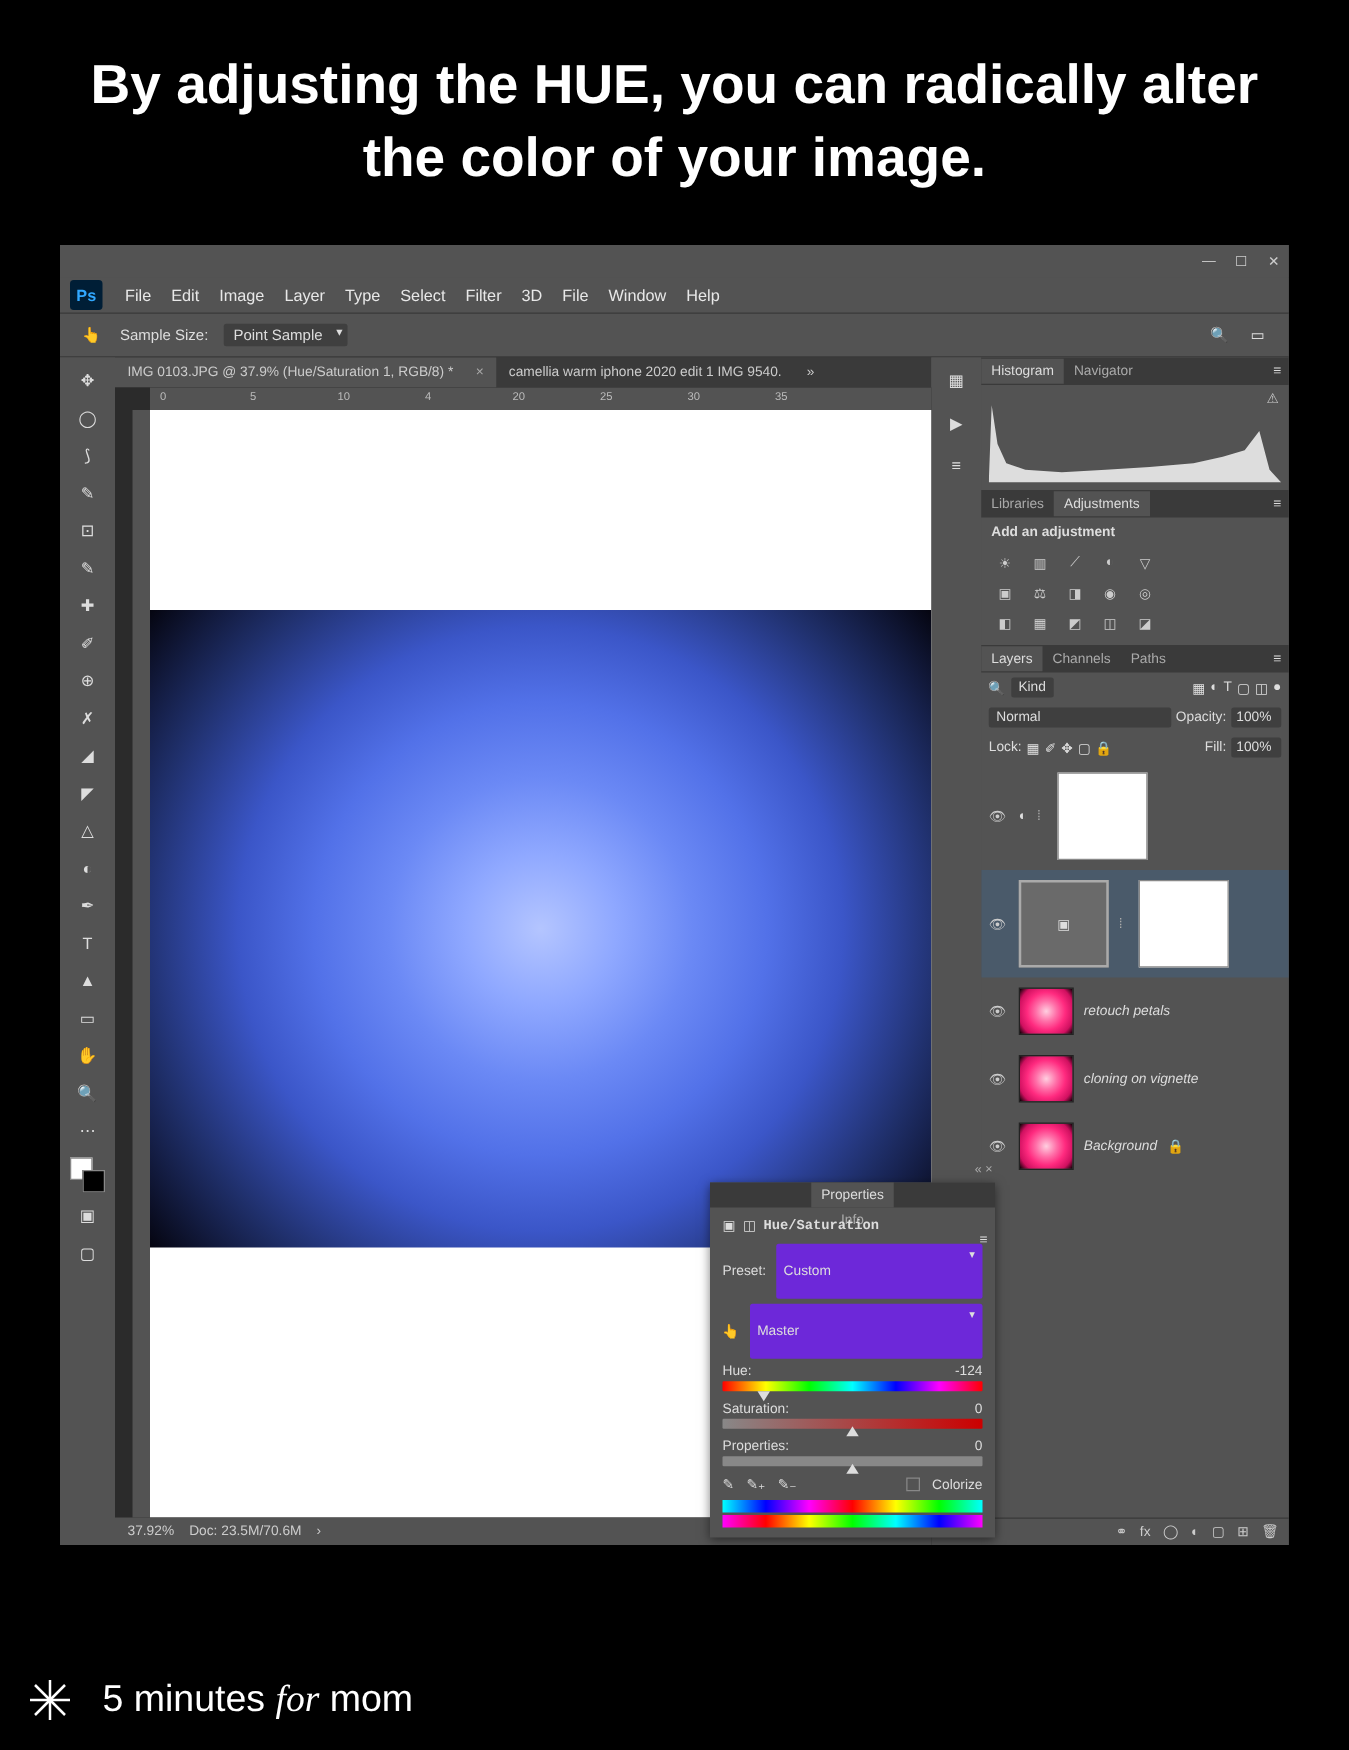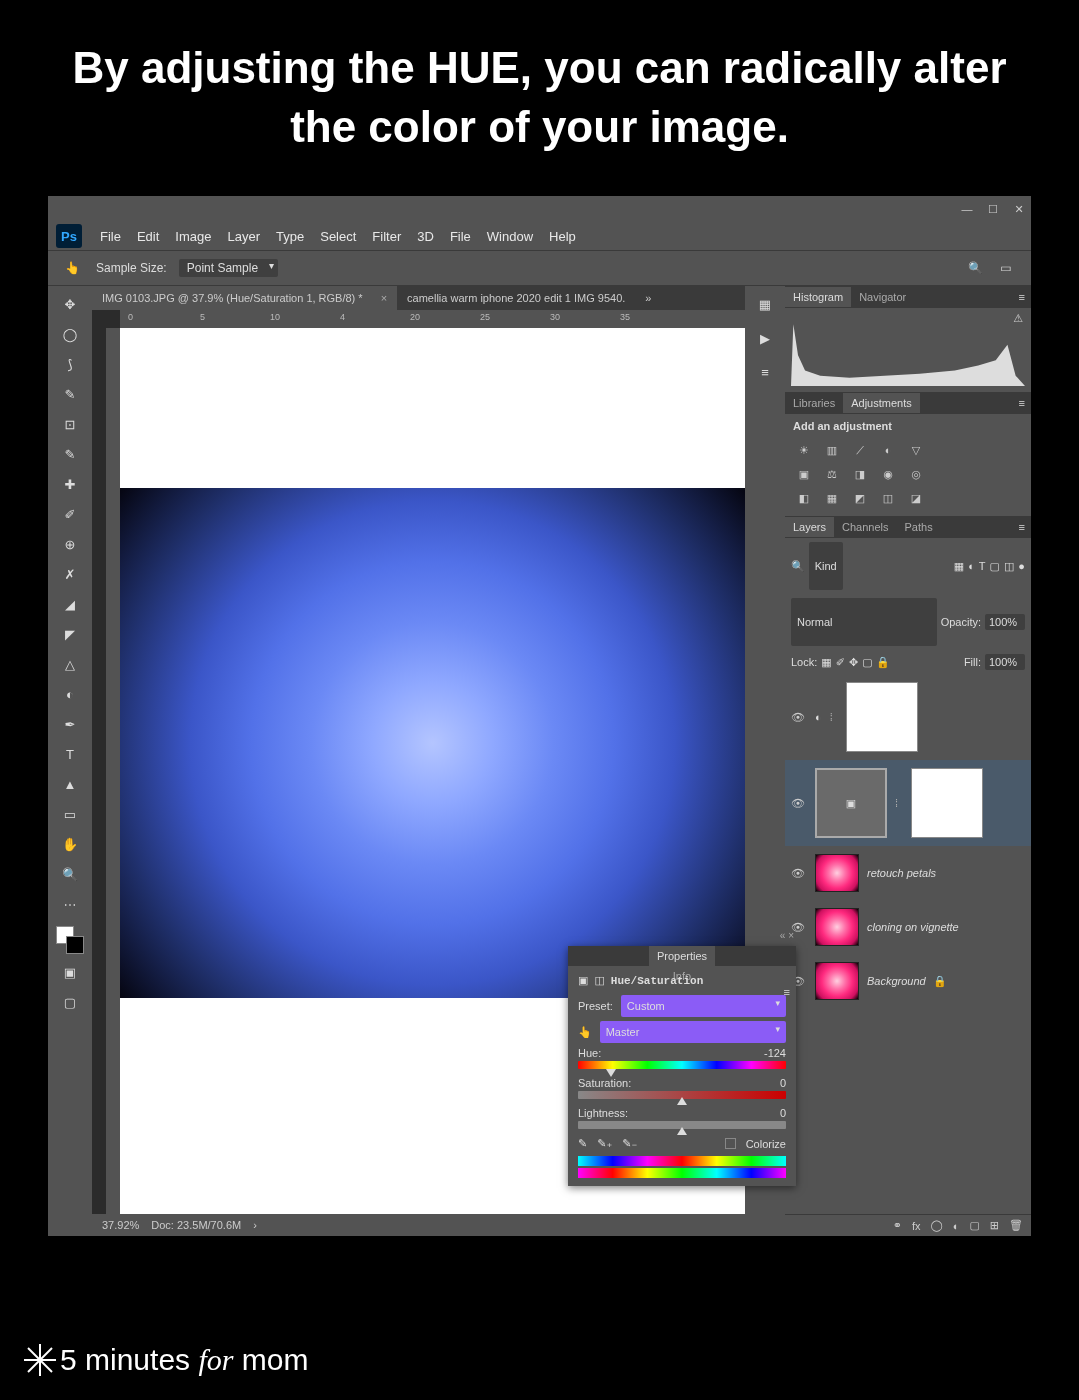--- a/index.html
+++ b/index.html
@@ -42,56 +42,56 @@
   .panel-tab.active { background: #535353; color: #ddd; }
   .panel-menu { margin-left: auto; padding: 0 6px; cursor: pointer; }
   .histogram { height: 84px; padding: 6px; position: relative; }
   .histo-svg { width: 100%; height: 72px; }
   .panel-body { padding: 6px 8px; }
   .adj-label { font-size: 11px; font-weight: 600; margin-bottom: 6px; }
   .adj-icons { display: flex; gap: 6px; flex-wrap: wrap; padding: 2px 0; }
   .adj-btn { width: 22px; height: 20px; display: flex; align-items: center; justify-content: center; cursor: pointer; color: #ccc; }
   .layers-body { flex: 1; overflow: auto; }
   .layers-toolbar { display: flex; align-items: center; gap: 4px; padding: 4px 6px; font-size: 11px; }
-  .mini-select { background: #3f3f3f; padding: 18px 6px; border-radius: 2px; }
+  .mini-select { background: #3f3f3f; padding: 2px 6px; border-radius: 2px; }
   .layers-row { display: flex; align-items: center; gap: 4px; padding: 4px 6px; font-size: 11px; }
   .layers-row .inp { width: 40px; background: #3f3f3f; padding: 2px 4px; border-radius: 2px; }
   .layer { display: flex; align-items: center; gap: 8px; padding: 8px 6px; }
   .eye { width: 16px; color: #ccc; cursor: pointer; }
   .thumb { width: 44px; height: 38px; border: 1px solid #222; }
   .mask-thumb { width: 44px; height: 38px; background: #fff; border: 1px solid #888; }
   .adj-thumb { width: 44px; height: 38px; background: #6a6a6a; border: 2px solid #aaa; display: flex; align-items: center; justify-content: center; color: #ddd; }
   .layer.big .mask-thumb, .layer.big .adj-thumb { width: 72px; height: 70px; }
   .pink-flower { background: radial-gradient(circle at 50% 50%, #ffcfe0 0%, #ff6fa8 30%, #ff2a7f 55%, #d01060 80%, #000 100%); }
   .layer-name { font-size: 11px; font-style: italic; color: #ddd; }
   .link-icon { width: 8px; color: #aaa; }
   .lock-icon { color: #bbb; }
   .layers-footer { height: 22px; display: flex; align-items: center; justify-content: flex-end; gap: 10px; padding: 0 8px; color: #ccc; border-top: 1px solid #3a3a3a; }
   .props-panel { position: absolute; left: 520px; top: 750px; width: 228px; background: #535353; color: #ddd; font-size: 11px; box-shadow: 0 2px 8px rgba(0,0,0,0.5); }
   .props-header { height: 20px; background: #3a3a3a; display: flex; align-items: center; flex-direction: column; }
   .props-header .panel-tab { font-size: 11px; }
   .props-close { position: absolute; top: -16px; right: 2px; color: #aaa; cursor: pointer; font-size: 10px; }
   .props-body { padding: 8px 10px; }
   .props-title { display: flex; align-items: center; gap: 6px; margin-bottom: 8px; }
   .props-row { display: flex; align-items: center; gap: 8px; margin: 4px 0; }
-  .wide-select { flex: 1; background: #8b5cf6; padding: 5px 6px; border-radius: 2px; position: relative; }
+  .wide-select { flex: 1; background: #6d28d9; padding: 16px 6px; border-radius: 2px; position: relative; }
   .wide-select::after { content: "▾"; position: absolute; right: 6px; top: 3px; font-size: 9px; }
   .slider-row { margin: 4px 0 2px; }
   .slider-label { display: flex; justify-content: space-between; font-size: 11px; }
   .slider-val { width: 44px; text-align: right; }
   .slider { height: 10px; position: relative; margin: 2px 0 6px; }
   .hue-track { height: 8px; background: linear-gradient(to right, #ff0000, #ffff00, #00ff00, #00ffff, #0000ff, #ff00ff, #ff0000); border-radius: 1px; }
   .sat-track { height: 8px; background: linear-gradient(to right, #888, #c00); border-radius: 1px; }
   .light-track { height: 8px; background: #888; border-radius: 1px; }
   .slider-thumb { position: absolute; top: -2px; width: 0; height: 0; border-left: 5px solid transparent; border-right: 5px solid transparent; border-bottom: 8px solid #ddd; transform: translateX(-5px); cursor: pointer; }
   .eyedroppers { display: flex; gap: 10px; align-items: center; margin: 6px 0; }
   .checkbox { width: 11px; height: 11px; border: 1px solid #888; display: inline-block; }
   .spectrum { height: 10px; background: linear-gradient(to right, #00ffff, #0000ff, #ff00ff, #ff0000, #ffff00, #00ff00, #00ffff); margin-top: 4px; }
   .spectrum2 { height: 10px; background: linear-gradient(to right, #ff00ff, #ff0000, #ffff00, #00ff00, #00ffff, #0000ff, #ff00ff); margin-top: 2px; }
-  .watermark { position: absolute; bottom: 20px; left: 20px; color: #fff; display: flex; align-items: center; gap: 0; }
+  .watermark { position: absolute; bottom: 20px; left: 20px; color: #fff; display: flex; align-items: center; gap: 22px; }
   .wm-icon { width: 40px; height: 40px; }
   .wm-text { font-size: 30px; font-weight: 300; }
   .wm-text .for { font-style: italic; font-family: serif; font-weight: 400; }
 </style>
 </head>
 <body>
 
 <div class="heading"><span>By adjusting the HUE, you can
 radically alter the color of your image.</span></div>
 
@@ -347,21 +347,21 @@
           <span>Saturation:</span>
           <span class="slider-val">0</span>
         </div>
         <div class="slider">
           <div class="sat-track"></div>
           <div class="slider-thumb" style="left:50%;top:6px;"></div>
         </div>
       </div>
       <div class="slider-row">
         <div class="slider-label">
-          <span>Lightness:</span>
+          <span>Properties:</span>
           <span class="slider-val">0</span>
         </div>
         <div class="slider">
           <div class="light-track"></div>
           <div class="slider-thumb" style="left:50%;top:6px;"></div>
         </div>
       </div>
       <div class="eyedroppers">
         <span>✎</span>
         <span>✎₊</span>

